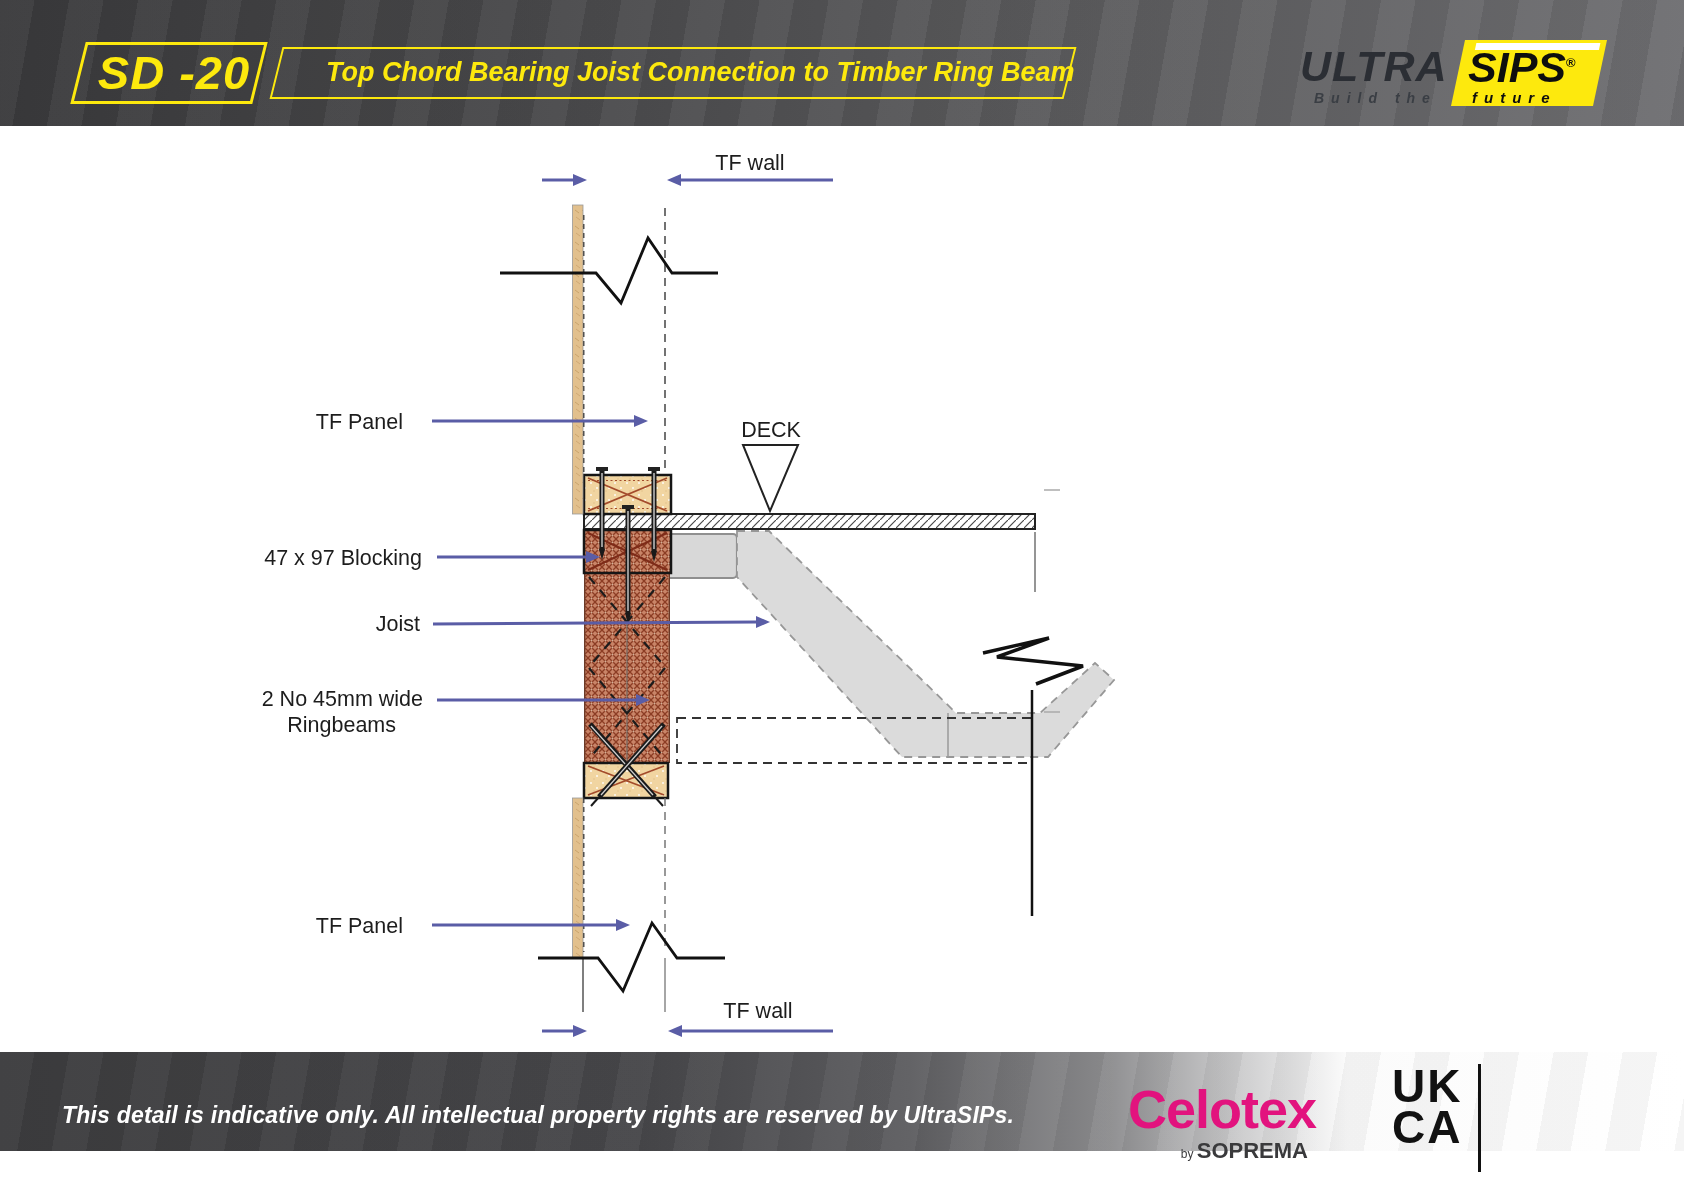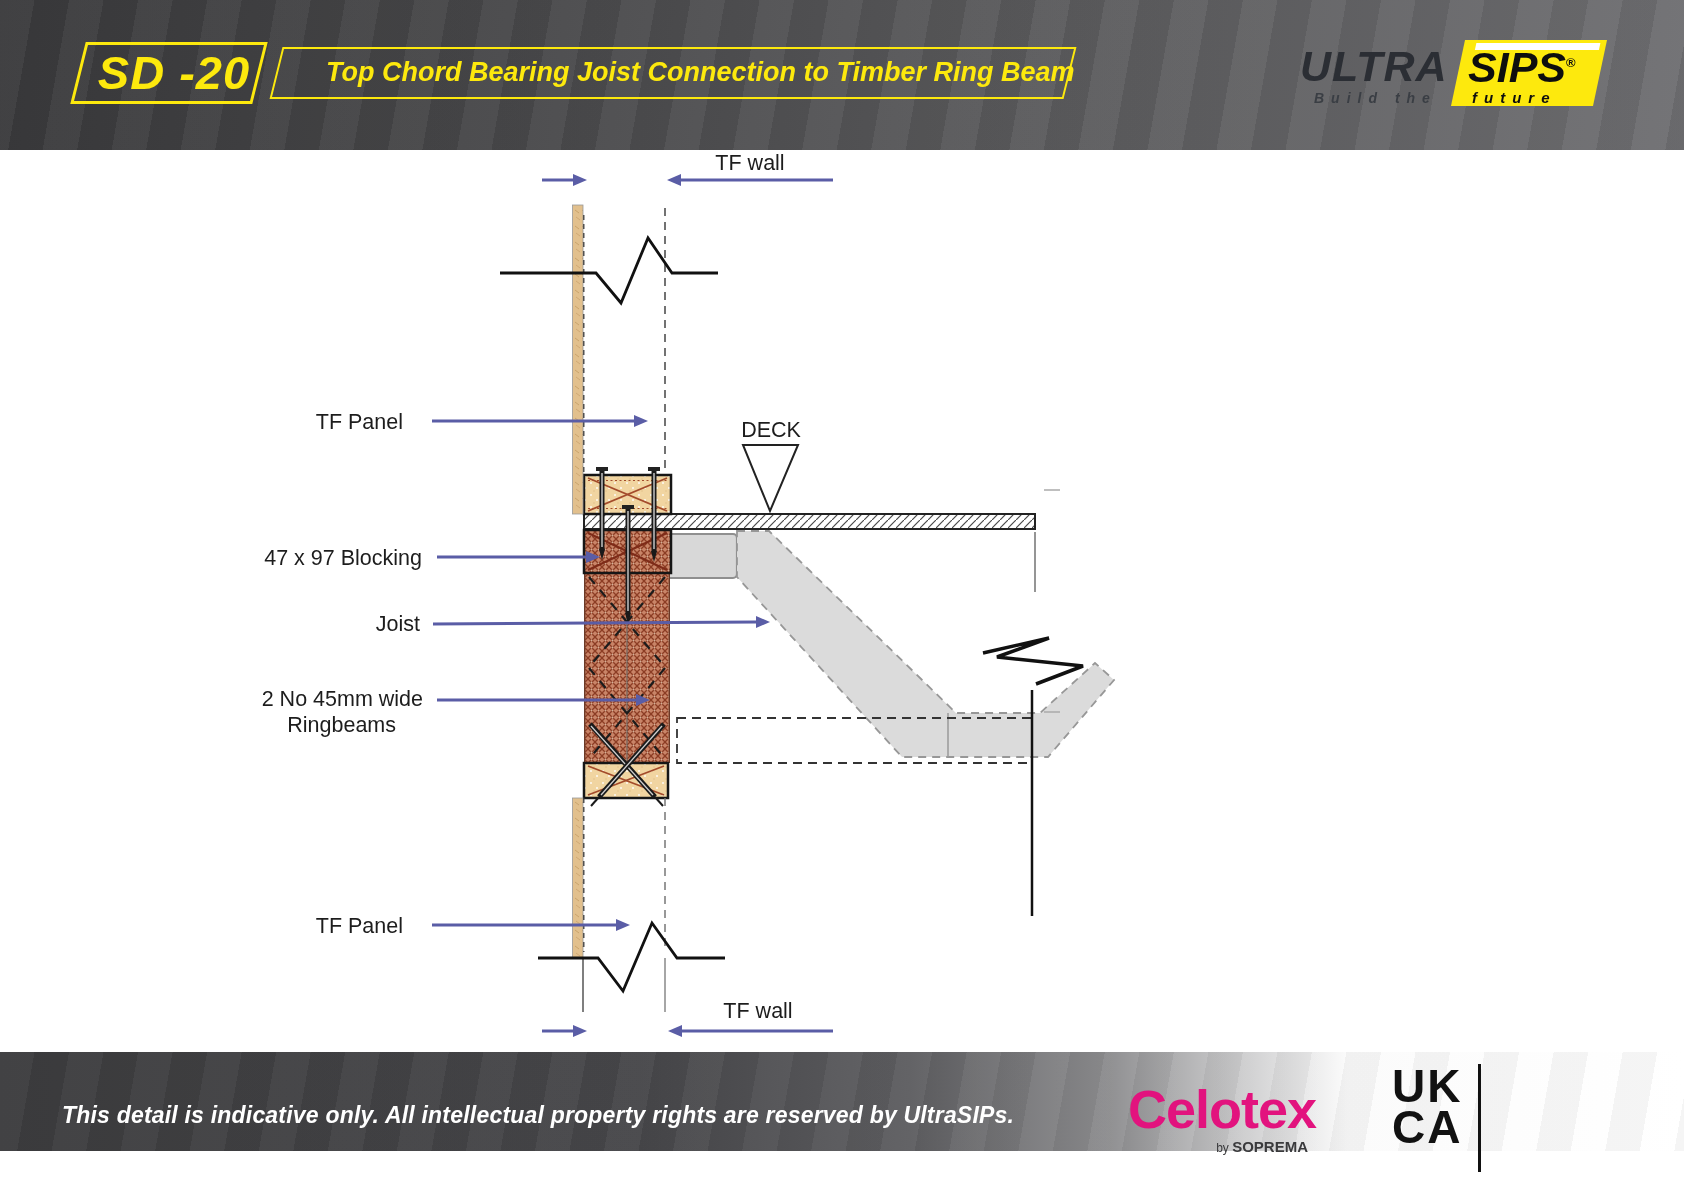--- a/index.html
+++ b/index.html
@@ -5,21 +5,21 @@
   :root{
     --accent:#5A5DA6; --ink:#1D1D1D; --yellow:#FDE90D;
     --celotex-pink:#E2137E; --joist-gray:#DBDBDB;
   }
   *{margin:0;padding:0;box-sizing:border-box;}
   body{font-family:"Liberation Sans",sans-serif;background:#fff;}
   .page{position:relative;width:1684px;height:1191px;background:#ffffff;overflow:hidden;}
 
   
   .header{
-    position:absolute;left:0;top:0;width:1684px;height:150px;
+    position:absolute;left:0;top:0;width:1684px;height:126px;
     background:
       repeating-linear-gradient(100deg, rgba(255,255,255,0.035) 0 34px, rgba(0,0,0,0.05) 34px 68px),
       linear-gradient(95deg,#3a3a3c 0%,#48484a 30%,#5d5d5f 65%,#6f6f72 100%);
   }
   .sd-box{position:absolute;left:78px;top:42px;width:182px;height:62px;
     border:3px solid var(--yellow);transform:skewX(-14deg);}
   .sd-text{position:absolute;left:84px;top:45px;width:180px;text-align:center;
     font-size:47px;font-weight:800;font-style:italic;color:var(--yellow);letter-spacing:1px;}
   .title-box{position:absolute;left:276px;top:47px;width:794px;height:52px;
     border:2.5px solid var(--yellow);transform:skewX(-14deg);}
@@ -45,21 +45,21 @@
     position:absolute;left:0;top:1052px;width:1684px;height:99px;
     background:
       repeating-linear-gradient(100deg, rgba(255,255,255,0.03) 0 34px, rgba(0,0,0,0.04) 34px 68px),
       linear-gradient(90deg,#3c3c3e 0%,#47474a 38%,#5e5e61 54%,#8e8e90 66%,#cfcfd0 74%,#fbfbfb 80%,#ffffff 100%);
   }
   .disclaimer{position:absolute;left:62px;top:50px;font-size:23px;font-style:italic;
     font-weight:600;color:#ffffff;letter-spacing:0.2px;}
   .celotex{position:absolute;left:1128px;top:26px;width:180px;text-align:right;}
   .celotex-name{font-size:54px;font-weight:800;color:var(--celotex-pink);letter-spacing:-1px;}
   .celotex-by{display:block;margin-top:-2px;font-size:12px;color:#3a3a3c;}
-  .celotex-by b{font-size:15px;font-weight:800;color:#3a3a3c;letter-spacing:0;}
+  .celotex-by b{font-size:22px;font-weight:800;color:#3a3a3c;letter-spacing:0;}
   .ukca{position:absolute;left:1392px;top:14px;font-size:46px;line-height:0.9;
     font-weight:900;color:#111;letter-spacing:2px;}
   .ukca-bar{position:absolute;left:1478px;top:12px;width:3px;height:108px;background:#111;}
   .nwa-seal{position:absolute;left:1486px;top:8px;}
 
   
   .drawing{position:absolute;left:0;top:0;width:1684px;height:1042px;}
   svg text{font-family:"Liberation Sans",sans-serif;}
 </style>
 </head>

